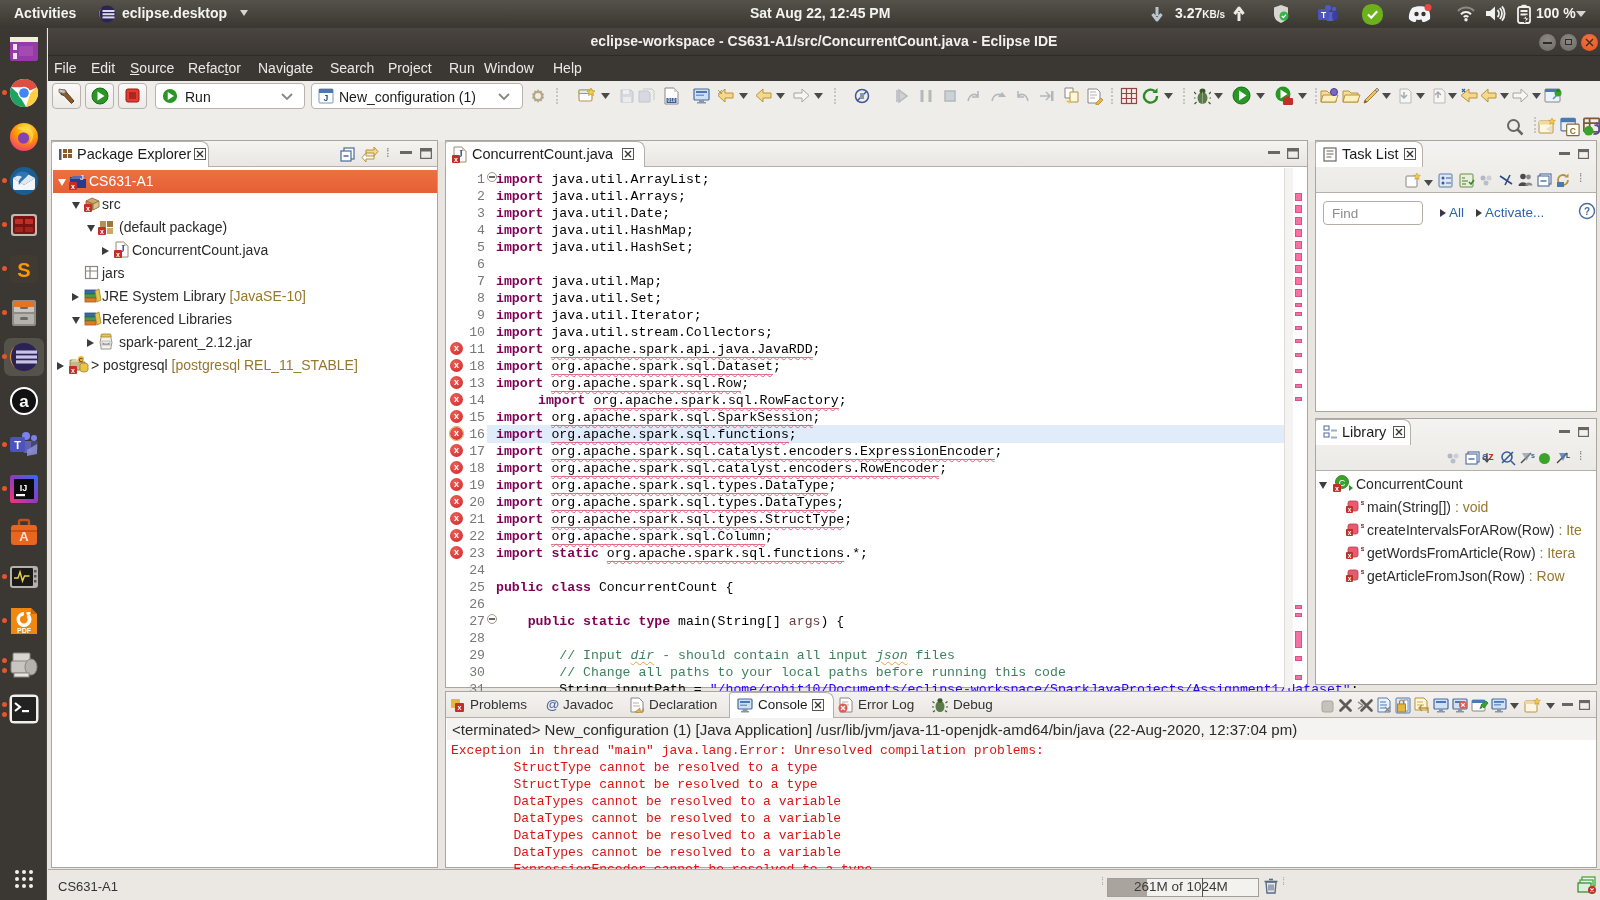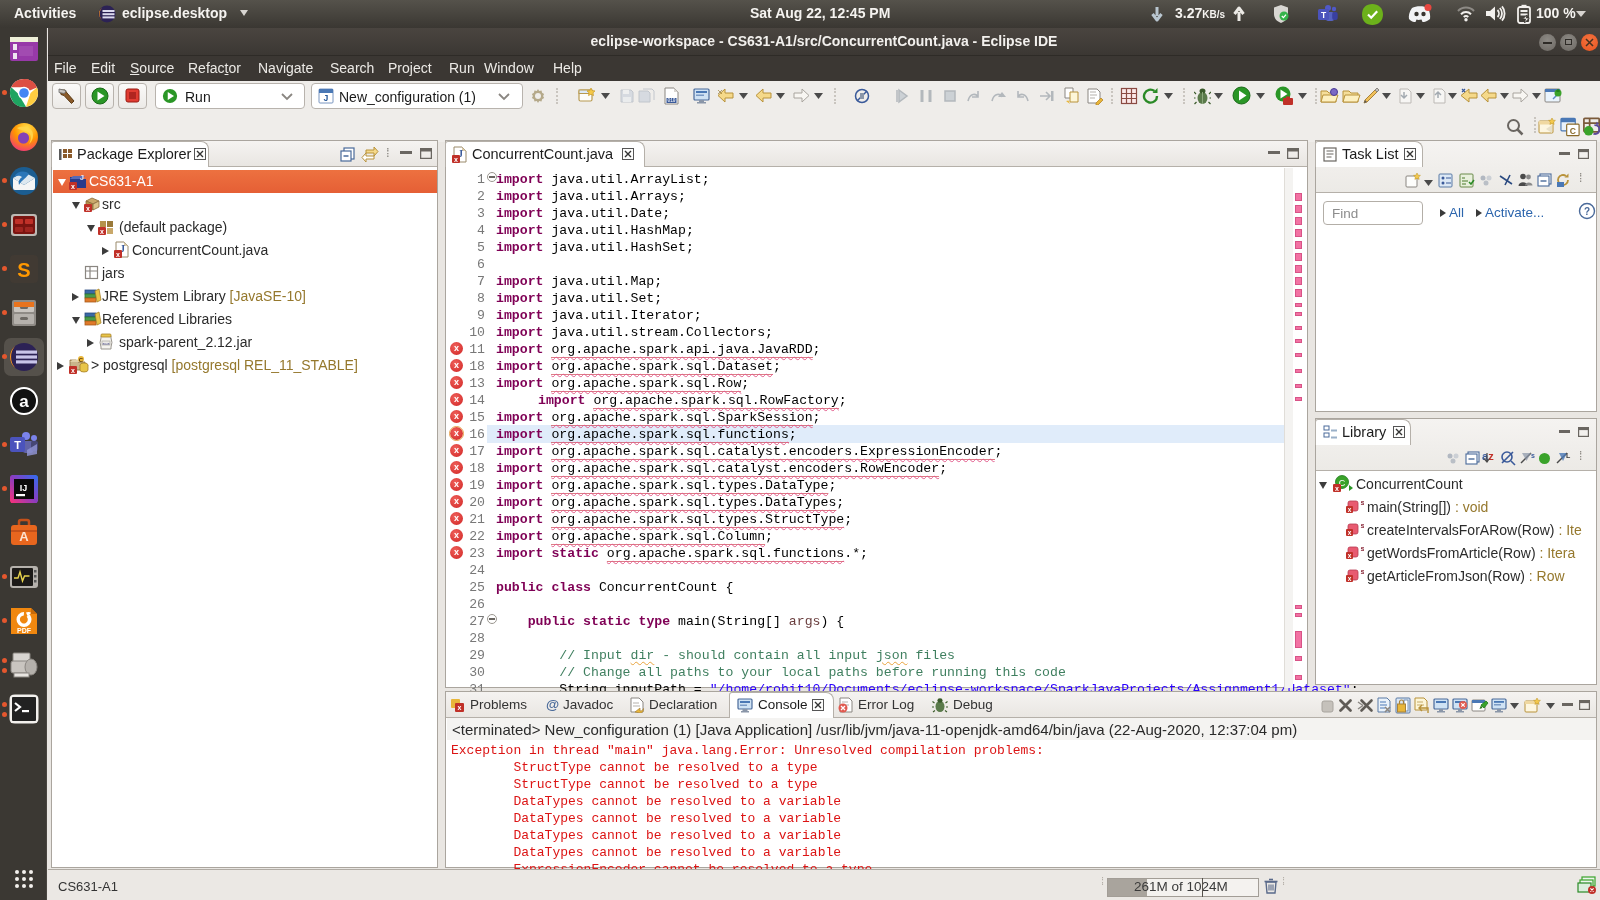--- a/index.html
+++ b/index.html
@@ -29,21 +29,21 @@
 .tabrow { position:absolute; left:0; top:0; right:0; height:26px; background:linear-gradient(#f5f3f1,#e9e6e2); border-bottom:1px solid #b5b0a9; }
 .tab-sel { position:absolute; top:0; height:26px; background:#fff; border:1px solid #b5b0a9; border-bottom:none; border-radius:3px 8px 0 0; }
 .tablabel { font-size:14.5px; color:#1c1c1c; }
 
 .cl { position:absolute; left:0; width:100%; height:17px; white-space:pre; font-family:"Liberation Mono",monospace; font-size:13.2px; line-height:17px; color:#000; }
 .k { color:#7f0055; font-weight:bold; }
 .cm { color:#3f7f5f; }
 .st { color:#2a00ff; }
 .arg { color:#6a3e3e; }
 .sq { text-decoration:underline wavy #e25c8c 1.3px; text-underline-offset:2.5px; border-bottom:1px solid rgba(205,70,80,.7); }
-.sp { text-decoration:underline wavy #e8a33d 1px; text-underline-offset:2px; }
+.sp { text-decoration:underline wavy #e8a33d 1px; text-underline-offset:2px;font-style:italic; }
 .ln { position:absolute; width:34px; text-align:right; color:#787878; font-family:"Liberation Mono",monospace; font-size:13.2px; line-height:17px; }
 .erricon { position:absolute; width:13px; height:13px; border-radius:50%; background:radial-gradient(circle at 40% 35%, #f0625c, #cf2323); }
 .erricon:after { content:"x"; position:absolute; left:0; top:0; width:13px; height:13px; color:#fff; font-size:9px; line-height:12px; text-align:center; font-weight:bold; }
 .rmark { position:absolute; left:0; width:7px; background:#f272a3; border:1px solid #d85387; }
 
 .conline { position:absolute; white-space:pre; font-family:"Liberation Mono",monospace; font-size:13px; line-height:17px; color:#dc1414; }
 
 .trow { position:absolute; height:23px; line-height:23px; font-size:14px; color:#2b2b2b; white-space:pre; }
 .dec { color:#95782d; }
 .arrow-r { display:inline-block; width:0; height:0; border-left:7px solid #3c3c3c; border-top:4.5px solid transparent; border-bottom:4.5px solid transparent; }

